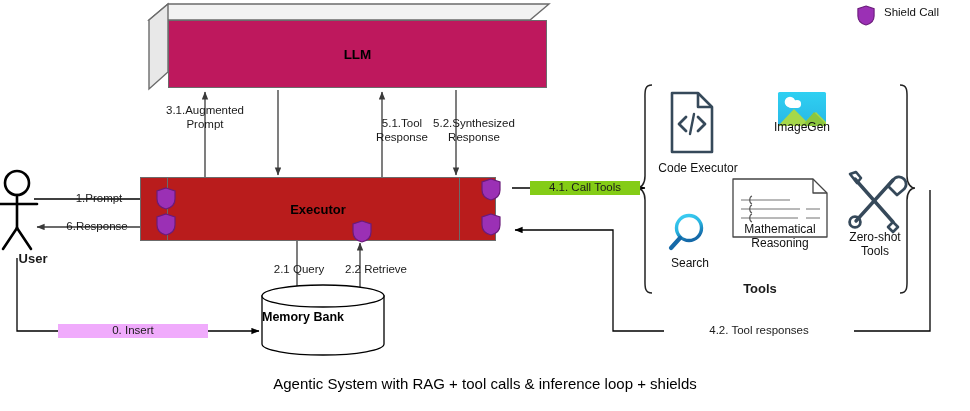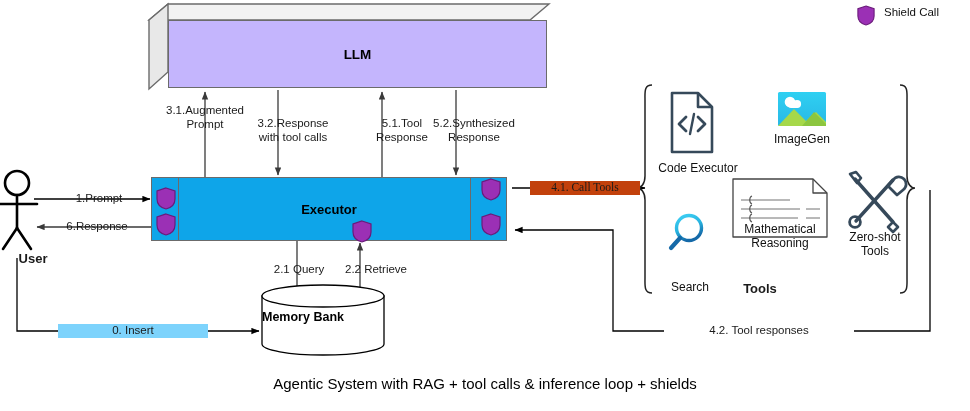--- a/index.html
+++ b/index.html
@@ -19,28 +19,28 @@
     position:absolute;font-size:11.5px;line-height:13.5px;
     color:#1a1a1a;text-align:center;white-space:pre-line;
     letter-spacing:0px;
   }
   .bold{font-weight:bold;}
 
   
   #llm-box{left:149px;top:4px;width:400px;height:85px;}
   #llm-face{
     position:absolute;left:19px;top:16px;width:379px;height:68px;
-    background:#c4b5fd;border:1.4px solid #6b6b6b;box-sizing:border-box;
+    background:#be185d;border:1.4px solid #6b6b6b;box-sizing:border-box;
     display:flex;align-items:center;justify-content:center;
   }
   #llm-title{font-weight:bold;font-size:13.5px;color:#000;}
 
   
-  #executor-box{left:151px;top:177px;width:356px;height:64px;
-    border:1.5px solid #6b6b6b;background:#0ea5e9;box-sizing:border-box;}
+  #executor-box{left:140px;top:177px;width:356px;height:64px;
+    border:1.5px solid #6b6b6b;background:#b91c1c;box-sizing:border-box;}
   #exec-left-panel{position:absolute;left:0;top:0;width:27px;height:100%;
     border-right:1.5px solid #6b6b6b;box-sizing:border-box;}
   #exec-right-panel{position:absolute;right:0;top:0;width:36px;height:100%;
     border-left:1.5px solid #6b6b6b;box-sizing:border-box;}
   #executor-title{position:absolute;left:0;right:0;top:24px;text-align:center;
     font-weight:bold;font-size:13px;color:#000;}
 
   
   .shield{position:absolute;width:20px;height:23px;}
   .shield svg{display:block;width:100%;height:100%;}
@@ -231,40 +231,38 @@
   <div class="shield" style="left:857px;top:5px;width:18px;height:21px;">
     <svg viewBox="0 0 20 23">
         <path d="M10 1 L19 4 V12 C19 18 14 21 10 22 C6 21 1 18 1 12 V4 Z" fill="#9b30b5" stroke="#6a1b7a" stroke-width="1.2"></path>
       </svg>
   </div>
 
   <div class="lbl" id="user-label">User</div>
 
   <div class="lbl" style="left:44px;top:192px;width:110px;">1.Prompt</div>
   <div class="lbl" style="left:42px;top:220px;width:110px;">6.Response</div>
-  <div class="lbl" style="left:58px;top:324px;width:150px;background:#7dd3fc;">0. Insert</div>
+  <div class="lbl" style="left:58px;top:324px;width:150px;background:#f0abfc;">0. Insert</div>
 
   <div class="lbl" style="left:259px;top:263px;width:80px;">2.1 Query</div>
   <div class="lbl" style="left:330px;top:263px;width:92px;">2.2 Retrieve</div>
 
   <div class="lbl" style="left:140px;top:104px;width:130px;">3.1.Augmented
 Prompt</div>
-  <div class="lbl" style="left:228px;top:117px;width:130px;">3.2.Response
-with tool calls</div>
   <div class="lbl" style="left:346px;top:117px;width:112px;">5.1.Tool
 Response</div>
   <div class="lbl" style="left:404px;top:117px;width:140px;">5.2.Synthesized
 Response</div>
 
-  <div class="lbl" style="left:530px;top:181px;width:110px;background:#c2410c;font-family:Liberation Serif, serif;">4.1. Call Tools</div>
+  <div class="lbl" style="left:530px;top:181px;width:110px;background:#84cc16;">4.1. Call Tools</div>
   <div class="lbl" style="left:664px;top:324px;width:190px;background:#fff;">4.2. Tool responses</div>
 
   <div class="tool-cap" style="left:648px;top:145px;width:100px;margin-top:16px;">Code Executor</div>
-  <div class="tool-cap" style="left:762px;top:132px;width:80px;">ImageGen</div>
-  <div class="tool-cap" style="left:654px;top:256px;width:72px;margin-top:24px;">Search</div>
+  <div class="tool-cap" style="left:762px;top:120px;width:80px;">ImageGen</div>
+  <div class="tool-cap" style="left:654px;top:256px;width:72px;">Search</div>
   <div class="tool-cap" style="left:730px;top:222px;width:100px;white-space:pre-line;">Mathematical
 Reasoning</div>
   <div class="tool-cap" style="left:836px;top:230px;width:78px;white-space:pre-line;">Zero-shot
 Tools</div>
 
   <div class="lbl bold" id="tools-title">Tools</div>
 
   <div class="abs" id="legend-text">Shield Call</div>
 
   <div class="abs" id="caption">Agentic System with RAG + tool calls &amp; inference loop + shields</div>

